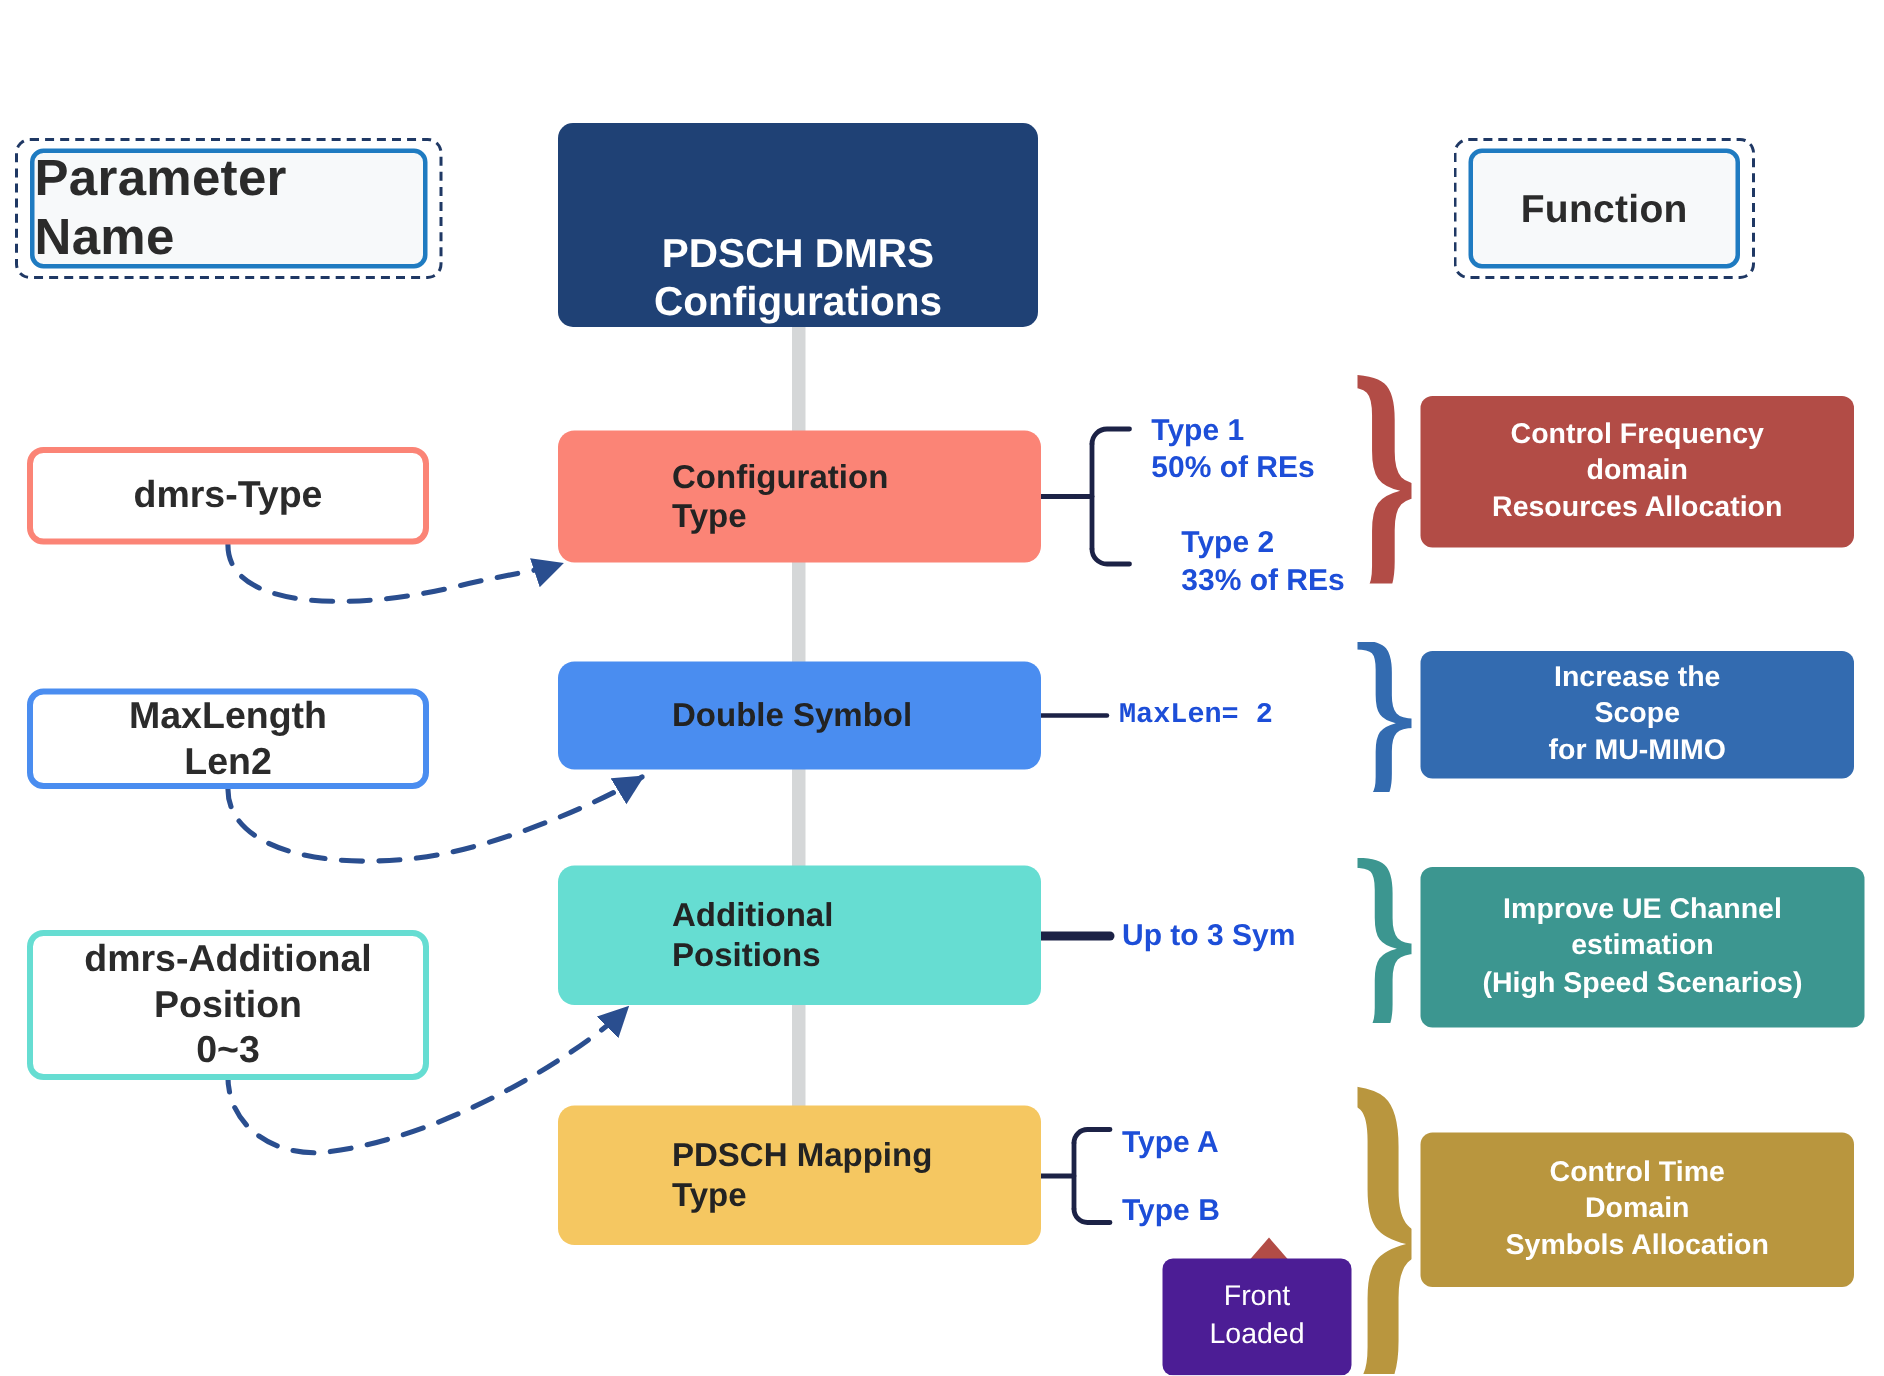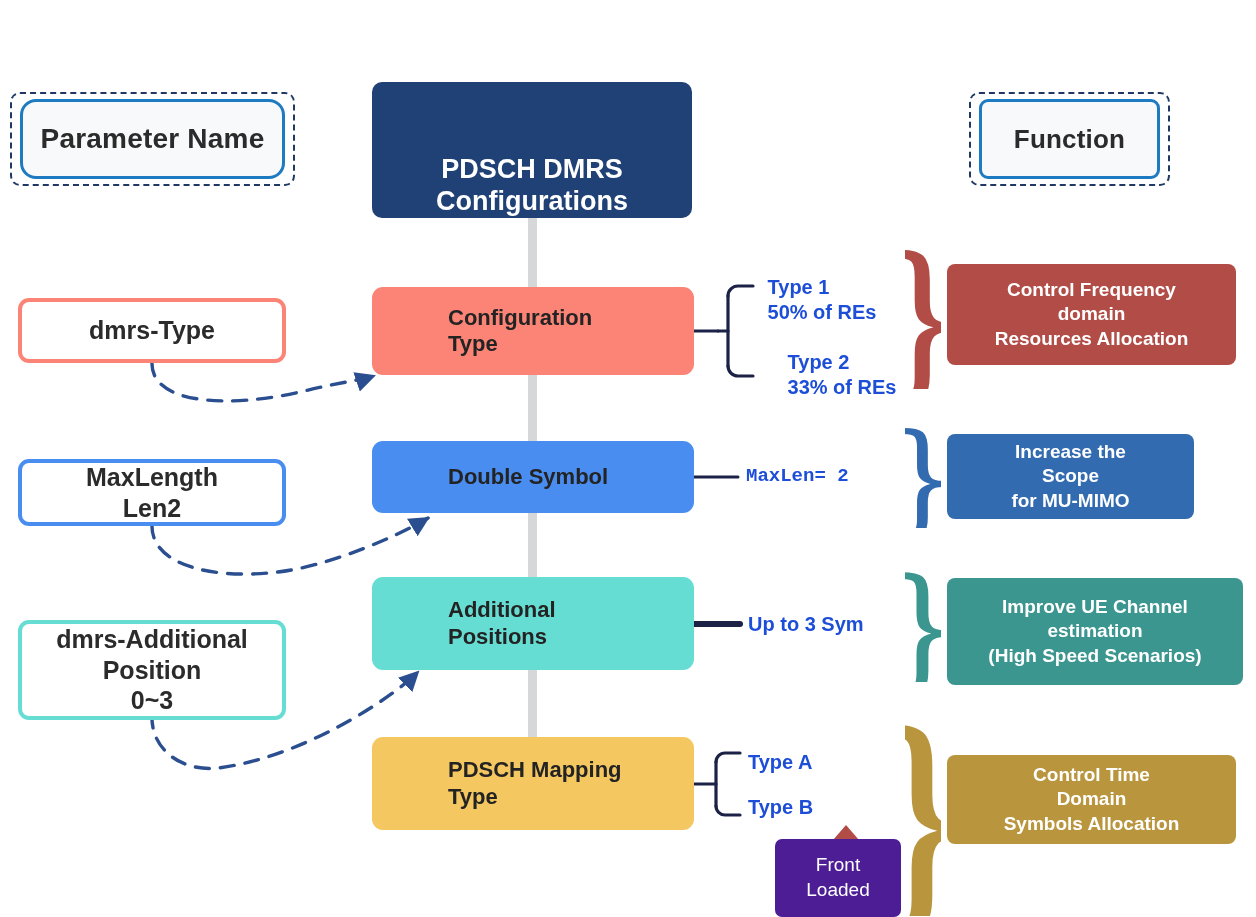--- a/index.html
+++ b/index.html
@@ -206,21 +206,21 @@
       <circle cx="421" cy="624" r="17.5" fill="url(#g3)"></circle>
       <circle cx="421" cy="784" r="17.5" fill="url(#g4)"></circle>
       <text x="434" y="329" fill="#ffffff" font-family="Liberation Sans, sans-serif" font-size="19" font-weight="bold" text-anchor="middle" dominant-baseline="central">1</text>
       <text x="429" y="477" fill="#ffffff" font-family="Liberation Sans, sans-serif" font-size="19" font-weight="bold" text-anchor="middle" dominant-baseline="central">2</text>
       <text x="421" y="624" fill="#ffffff" font-family="Liberation Sans, sans-serif" font-size="19" font-weight="bold" text-anchor="middle" dominant-baseline="central">3</text>
       <text x="421" y="784" fill="#ffffff" font-family="Liberation Sans, sans-serif" font-size="19" font-weight="bold" text-anchor="middle" dominant-baseline="central">4</text>
     </g>
   </svg>
 
   <div class="abs legend-wrap" style="left:10px;top:92px;width:285px;height:94px;">
-    <div class="legend-chip" style="font-size:28px;border-radius:16px;">
+    <div class="legend-chip" style="font-size:34px;">
       <span>Parameter Name</span>
     </div>
   </div>
 
   <div class="abs legend-wrap" style="left:969px;top:92px;width:201px;height:94px;">
     <div class="legend-chip" style="font-size:26px;">
       <span>Function</span>
     </div>
   </div>
 
@@ -278,21 +278,21 @@
 
   <div class="abs topic-box" style="left:372px;top:441px;width:322px;height:72px;background:#4A8DF0;">
     <span class="topic-badge" style="visibility:hidden;">2</span>
     <span class="topic-label">Double Symbol</span>
   </div>
 
   <div class="abs opt-text opt-mono" style="left:746px;top:462px;width:156px;height:30px;justify-content:flex-start;">MaxLen= 2</div>
 
   <div class="abs brace" style="left:905px;top:428px;width:36px;height:100px;color:#336BB0;font-size:120px;">}</div>
 
-  <div class="abs func-box" style="left:947px;top:434px;width:247px;height:85px;background:#336BB0;">
+  <div class="abs func-box" style="left:947px;top:434px;width:289px;height:85px;background:#336BB0;">
     <div>
       <div>Increase the</div>
       <div>Scope</div>
       <div>for MU-MIMO</div>
     </div>
   </div>
 
   <div class="abs param-box" style="left:18px;top:620px;width:268px;height:100px;border:4px solid #66DDD2;">
     <div>
       <div>dmrs-Additional</div>
@@ -328,21 +328,21 @@
       <span>Type</span>
     </span>
   </div>
 
   <div class="abs opt-text" style="left:748px;top:748px;width:120px;height:28px;justify-content:flex-start;">Type A</div>
 
   <div class="abs opt-text" style="left:748px;top:793px;width:120px;height:28px;justify-content:flex-start;">Type B</div>
 
   <div class="abs brace" style="left:905px;top:724px;width:36px;height:192px;color:#B9963E;font-size:230px;">}</div>
 
-  <div class="abs func-box" style="left:947px;top:755px;width:289px;height:89px;background:#B9963E;">
+  <div class="abs func-box" style="left:947px;top:755px;width:289px;height:103px;background:#B9963E;">
     <div>
       <div>Control Time</div>
       <div>Domain</div>
       <div>Symbols Allocation</div>
     </div>
   </div>
 
   <div class="abs" style="left:775px;top:825px;width:126px;height:92px;">
     <div class="callout-tail" style="position:absolute;left:58px;top:0;"></div>
     <div class="callout" style="position:absolute;left:0;top:14px;width:126px;height:78px;">

